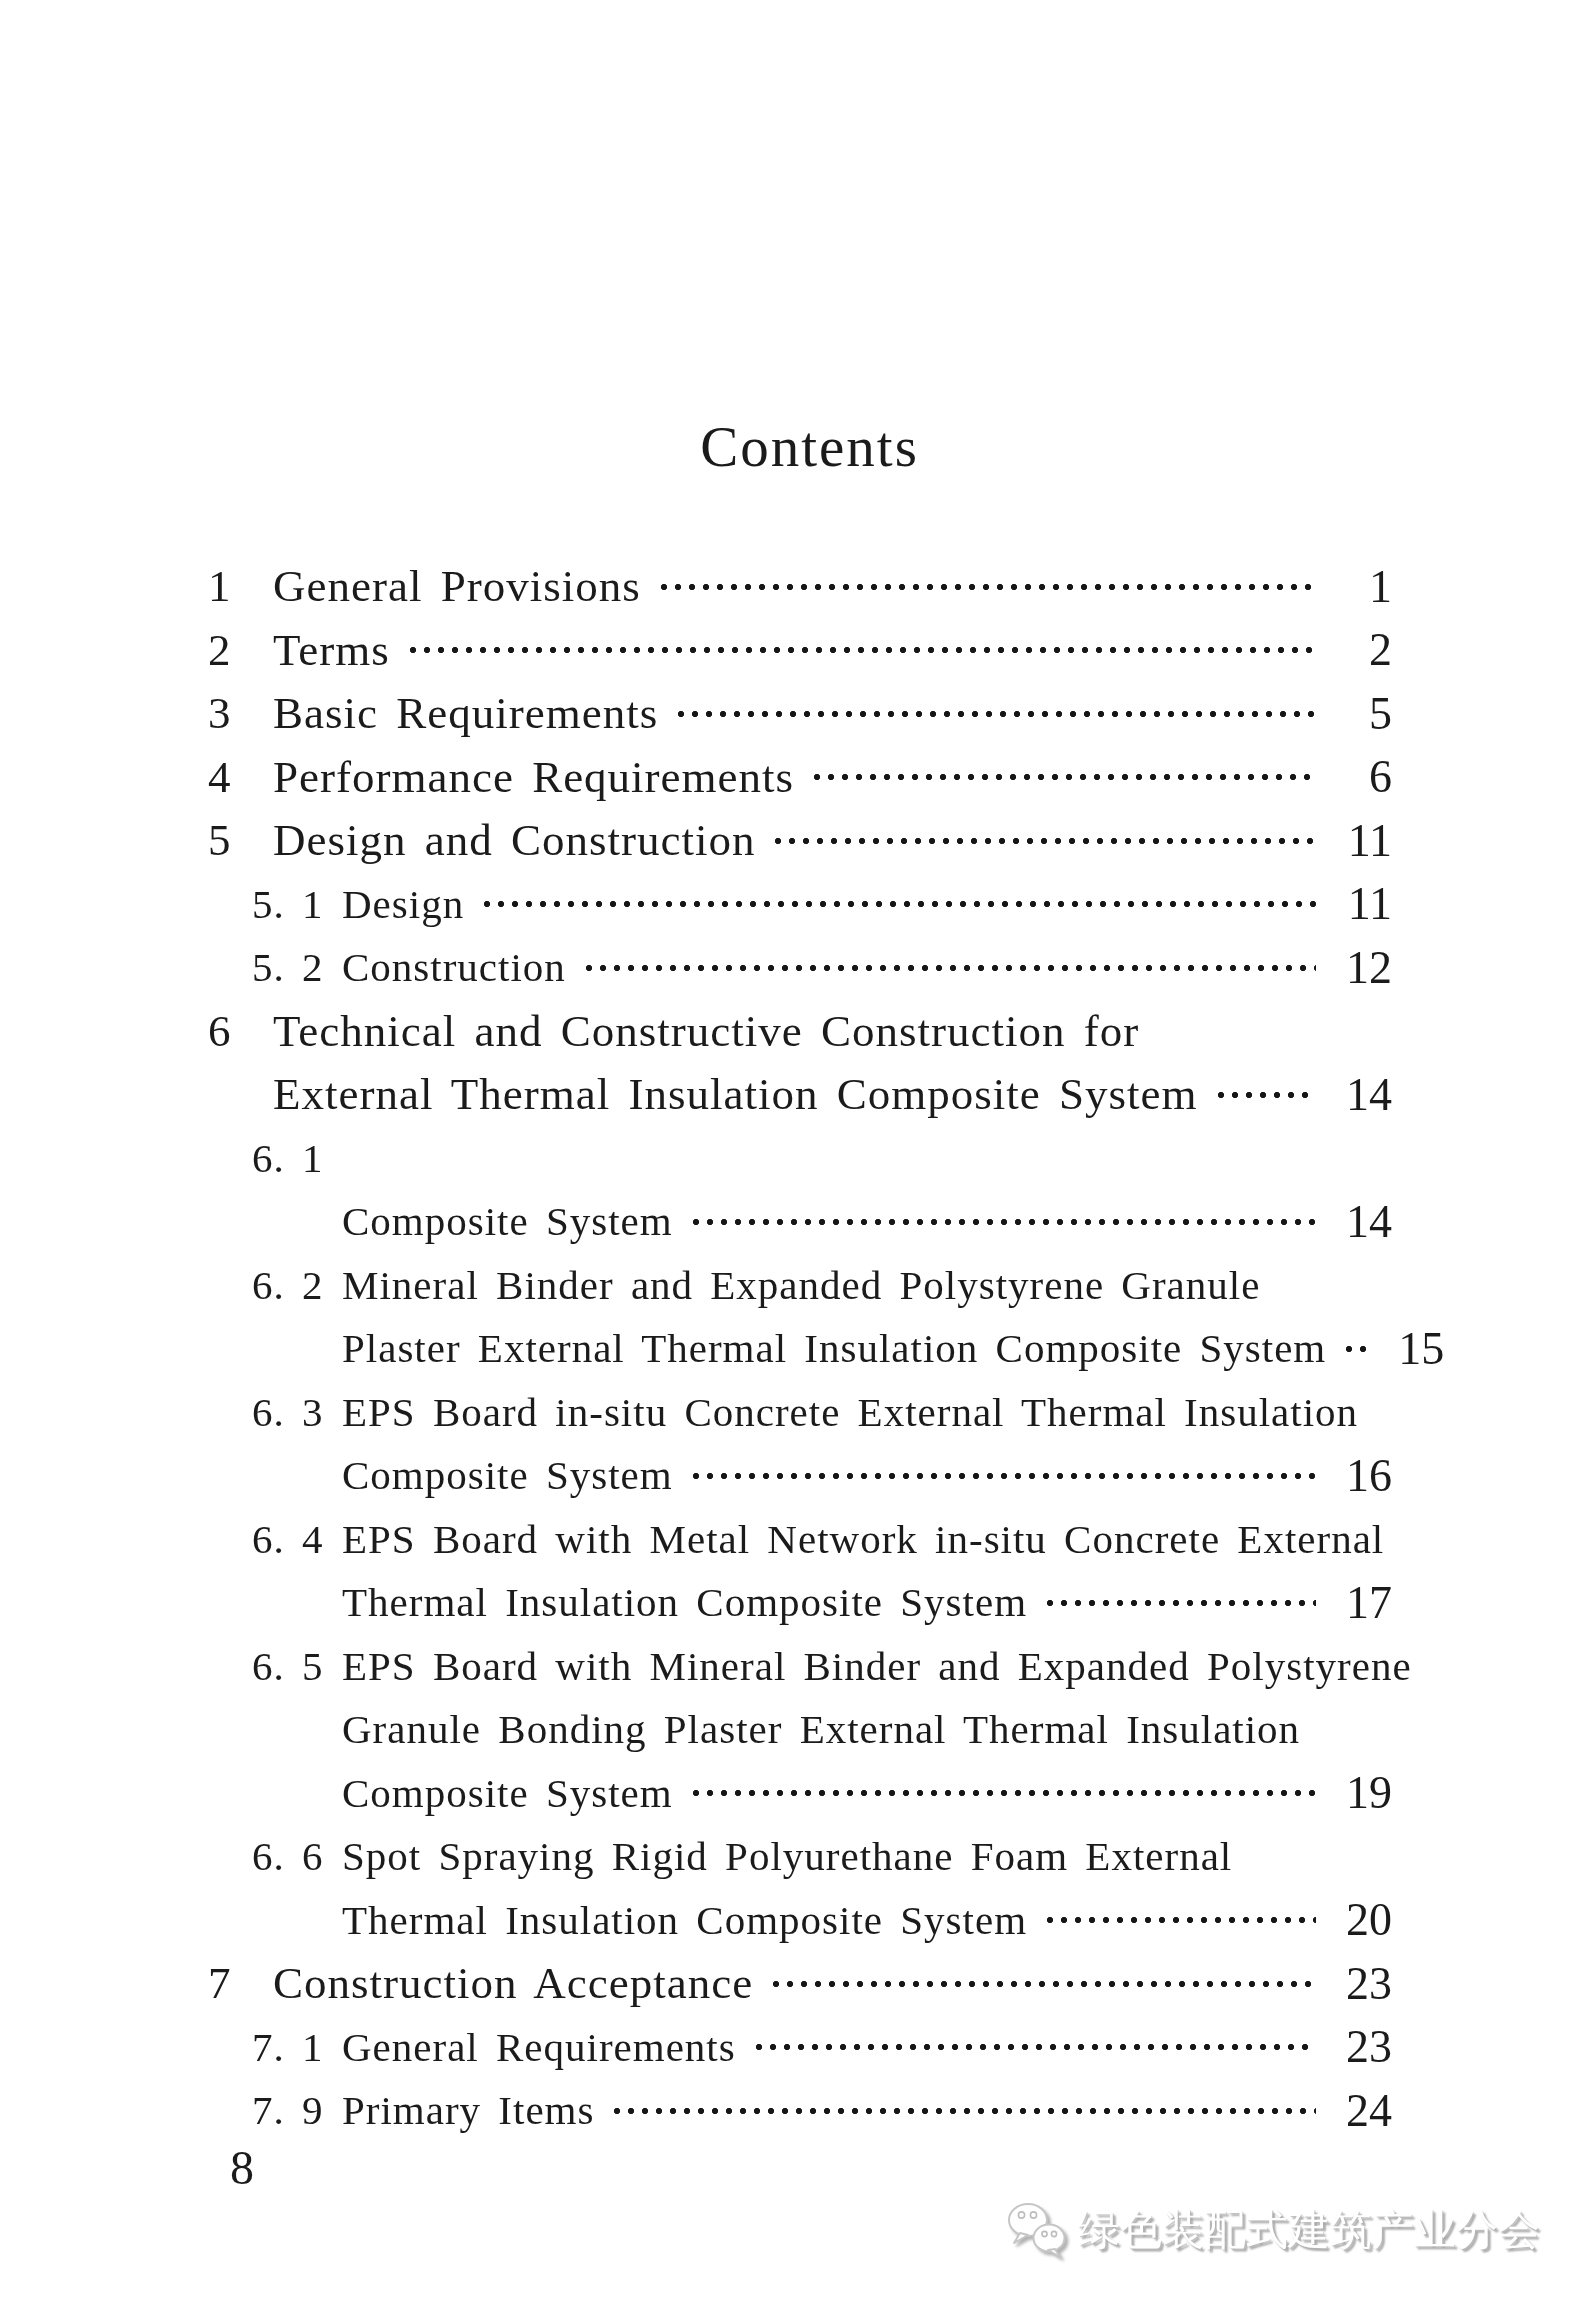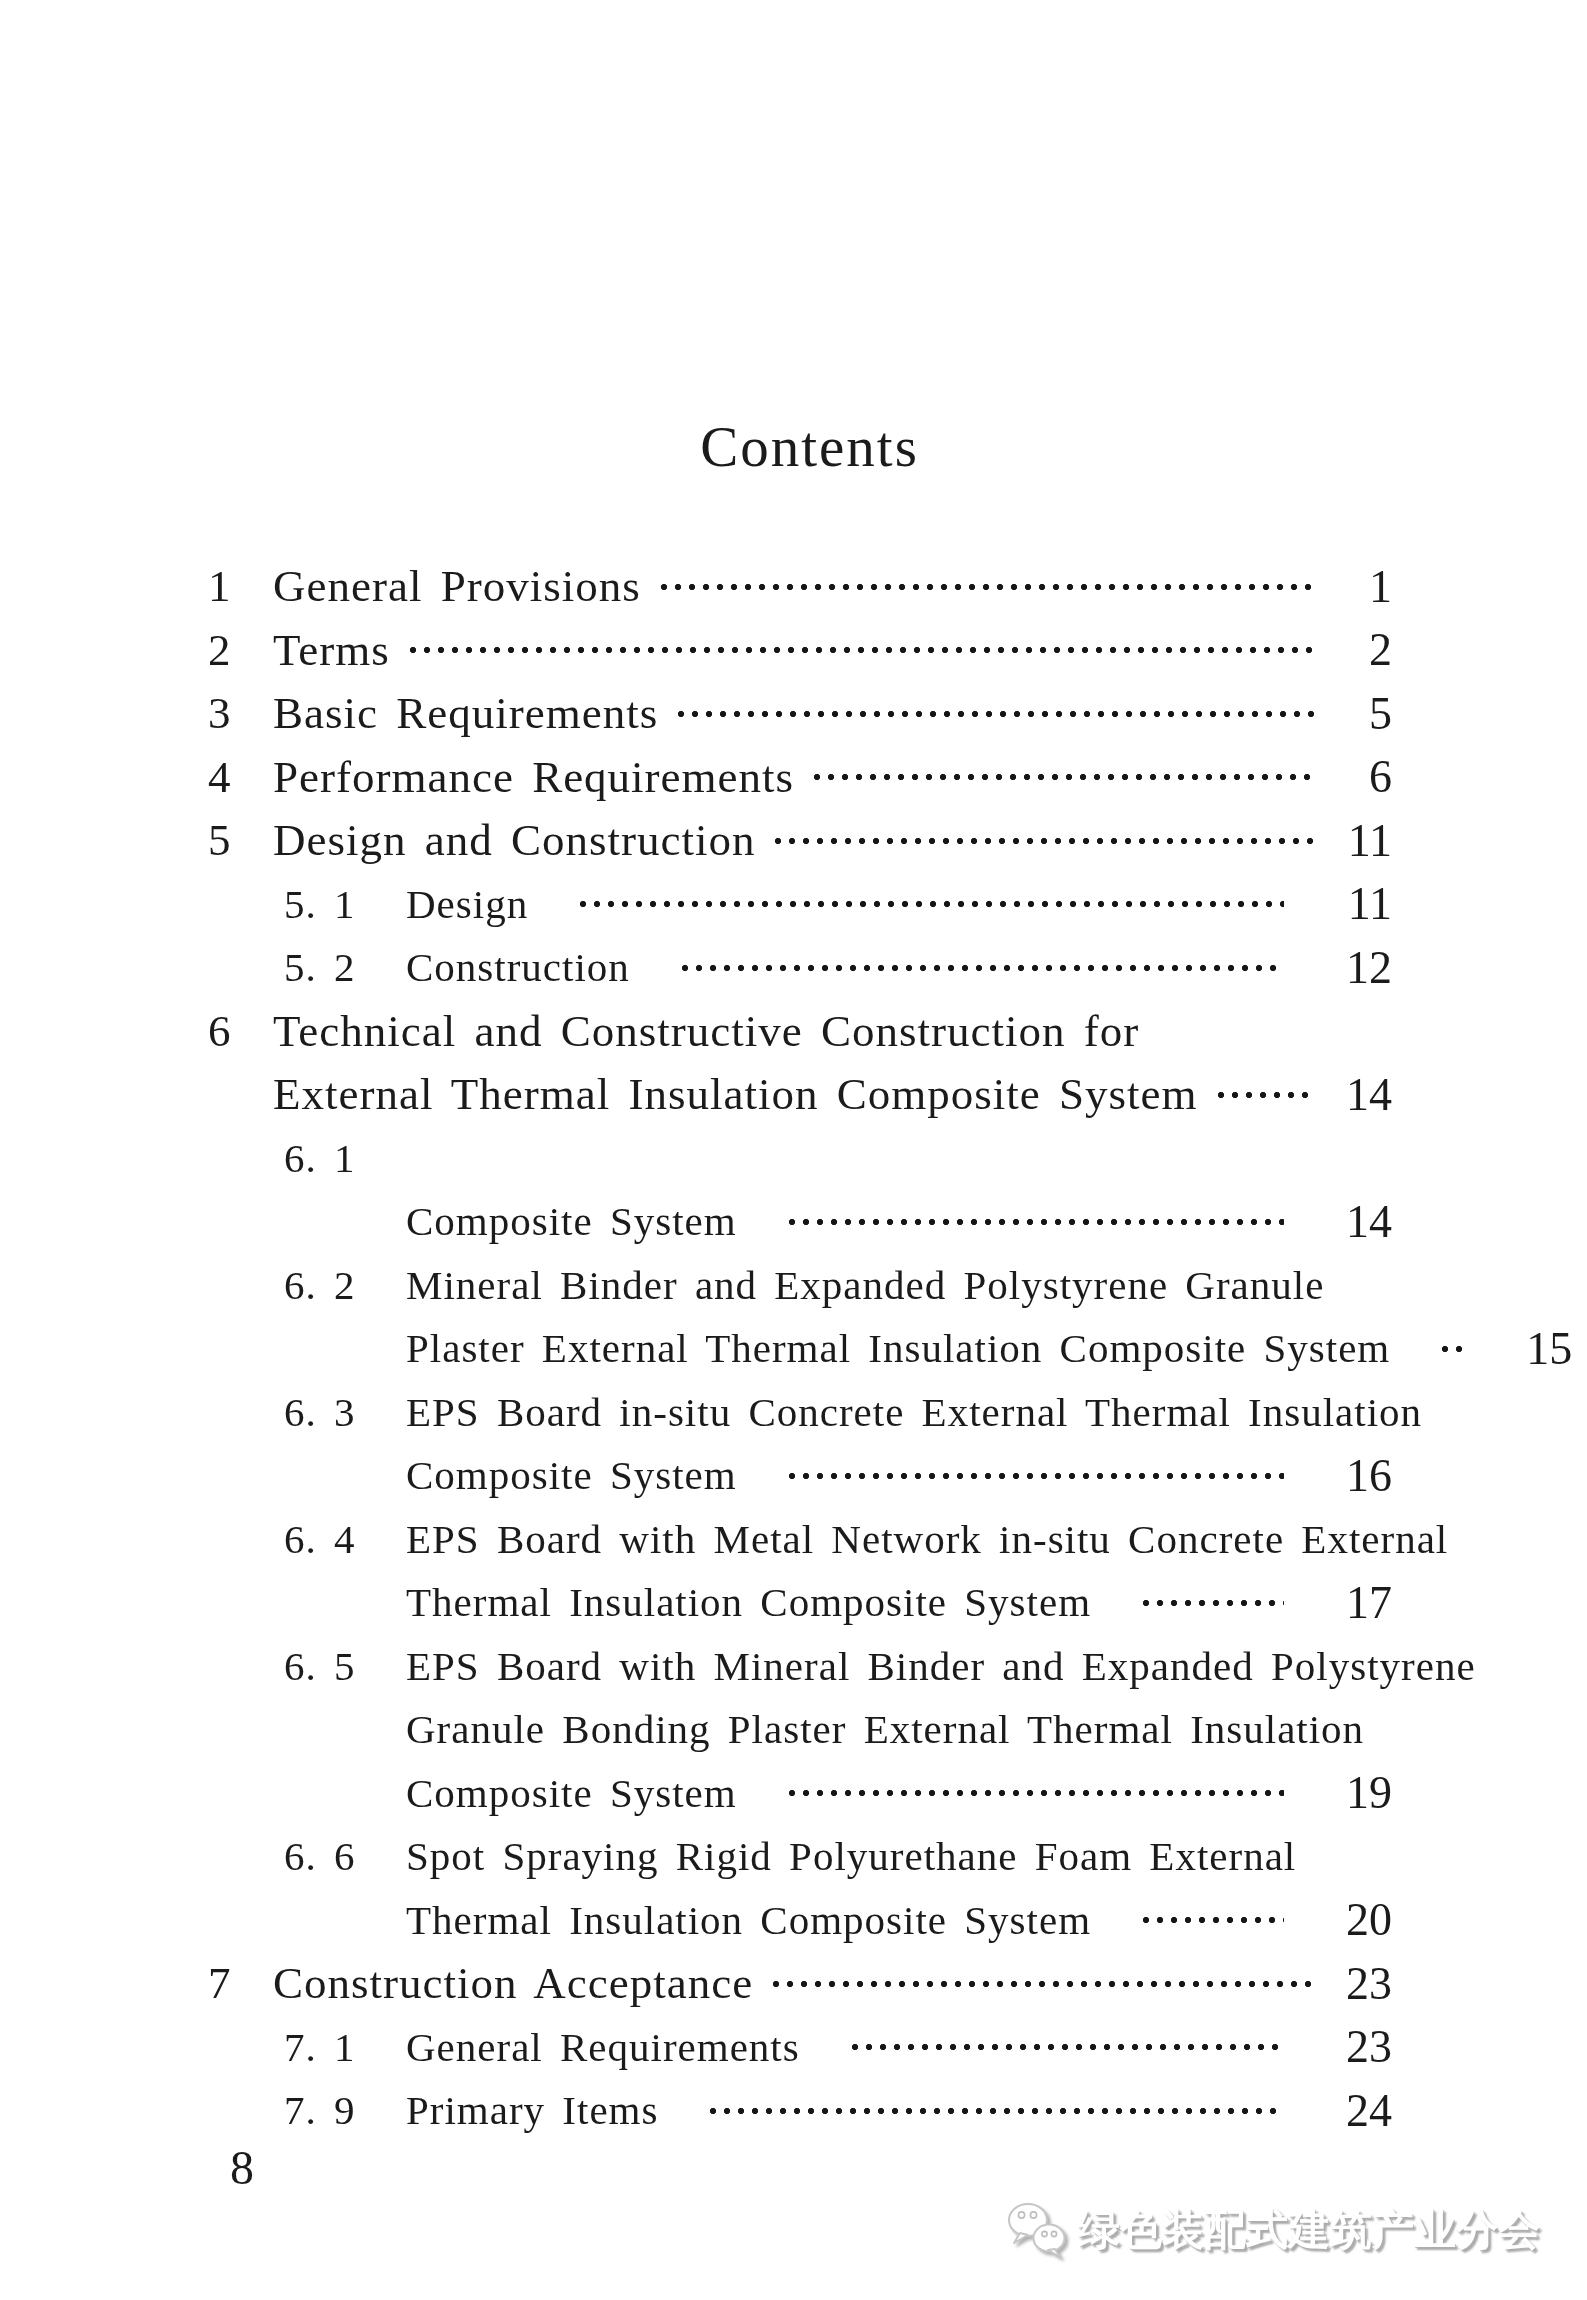--- a/index.html
+++ b/index.html
@@ -25,21 +25,21 @@
     top:555px;left:208px;
     width:1184px;
   }
   .toc-row{
     display:flex;
     align-items:center;
     height:63.5px;
     white-space:nowrap;
   }
   .lv1{font-size:45px;}
-  .lv2{font-size:41px;gap:32px;}
+  .lv2{font-size:41px;}
   .num,.t{line-height:1;letter-spacing:1px;word-spacing:6px;}
   .sp{flex:none;display:inline-block;}
   .num1{flex:none;width:65px;}
   .num2{flex:none;width:90px;}
   .ind2{width:44px;}
   .t{flex:none;}
   .leader{
     flex:1 1 30px;
     min-width:26px;
     align-self:stretch;
@@ -66,21 +66,21 @@
     position:absolute;
     right:47px;bottom:40px;
     display:flex;
     align-items:center;
     gap:8px;
   }
   .wm-icon{display:inline-block;line-height:0;}
   .wm-icon svg{filter:drop-shadow(3px 3px 1.5px #b3b3b3);}
   .wm-text{
     font-family:"DejaVu Sans","Liberation Sans",sans-serif;
-    font-weight:bold;
+    font-weight:normal;
     font-size:42px;
     line-height:1;
     color:#ffffff;
     text-shadow:3px 3px 2px #ababab, 1px 1px 1px #c4c4c4;
   }
 </style>
 </head>
 <body>
 
 <div class="page">

